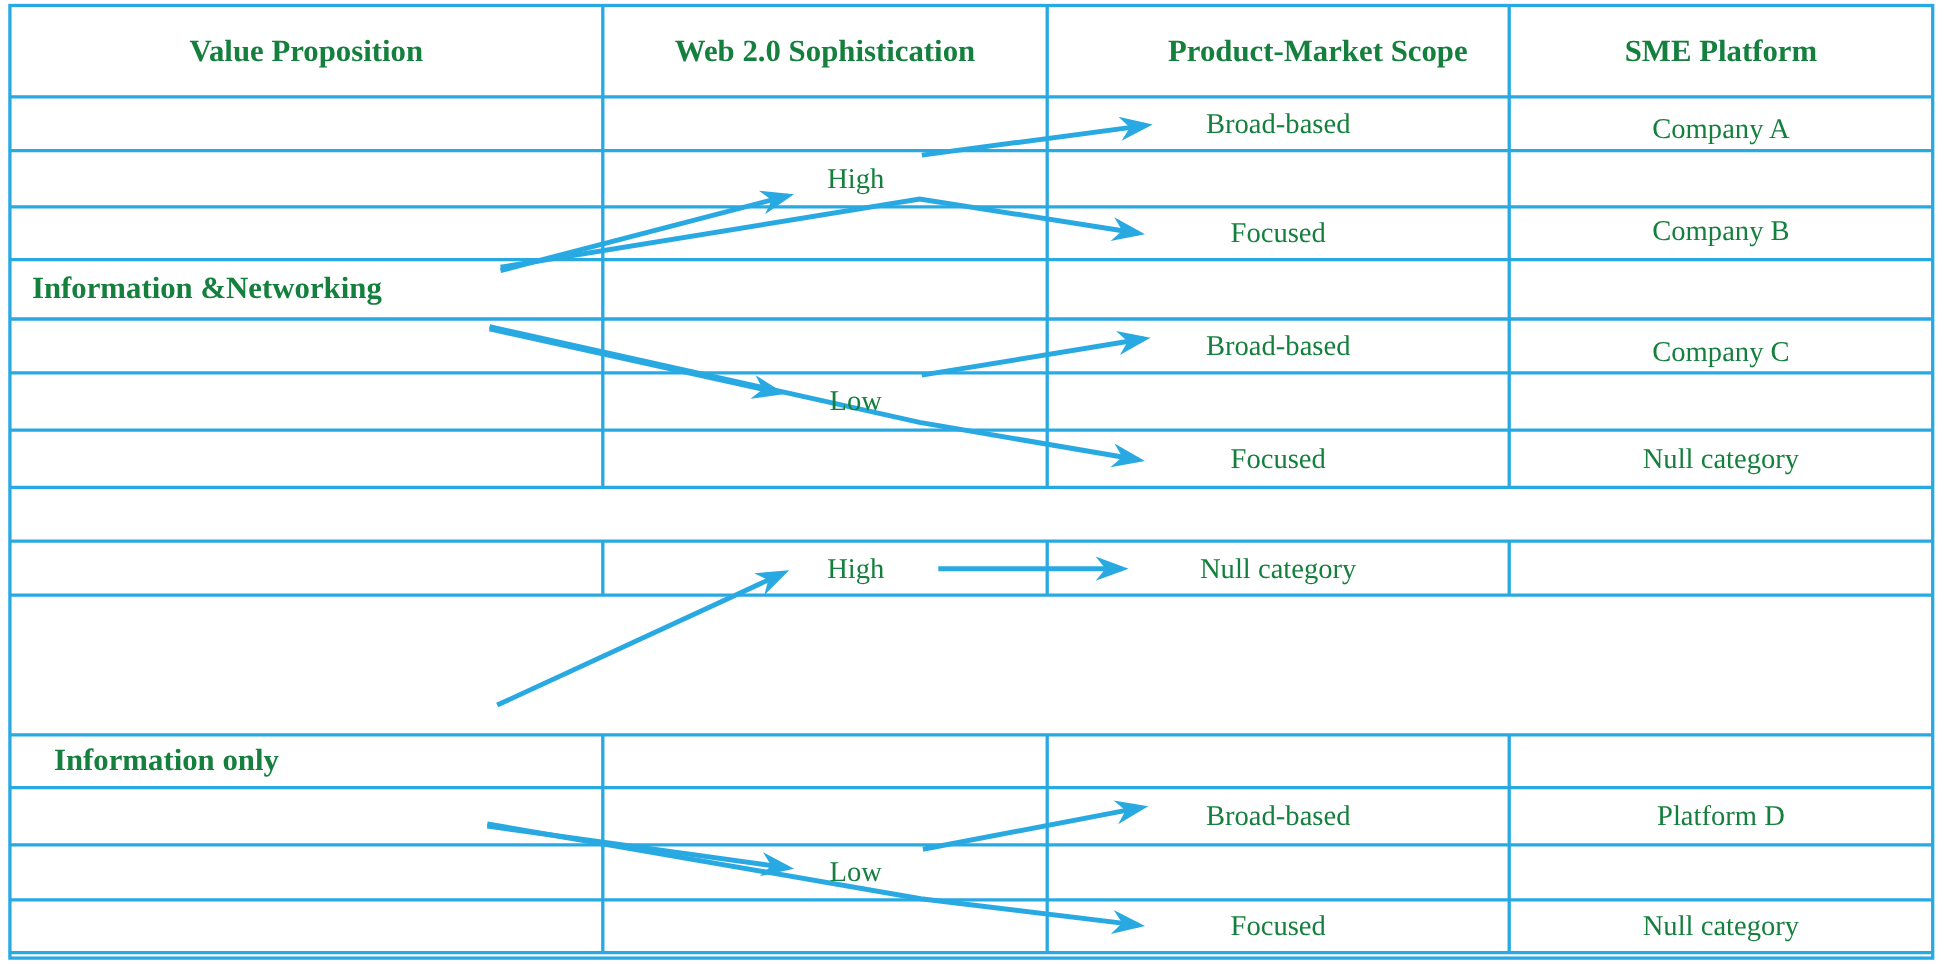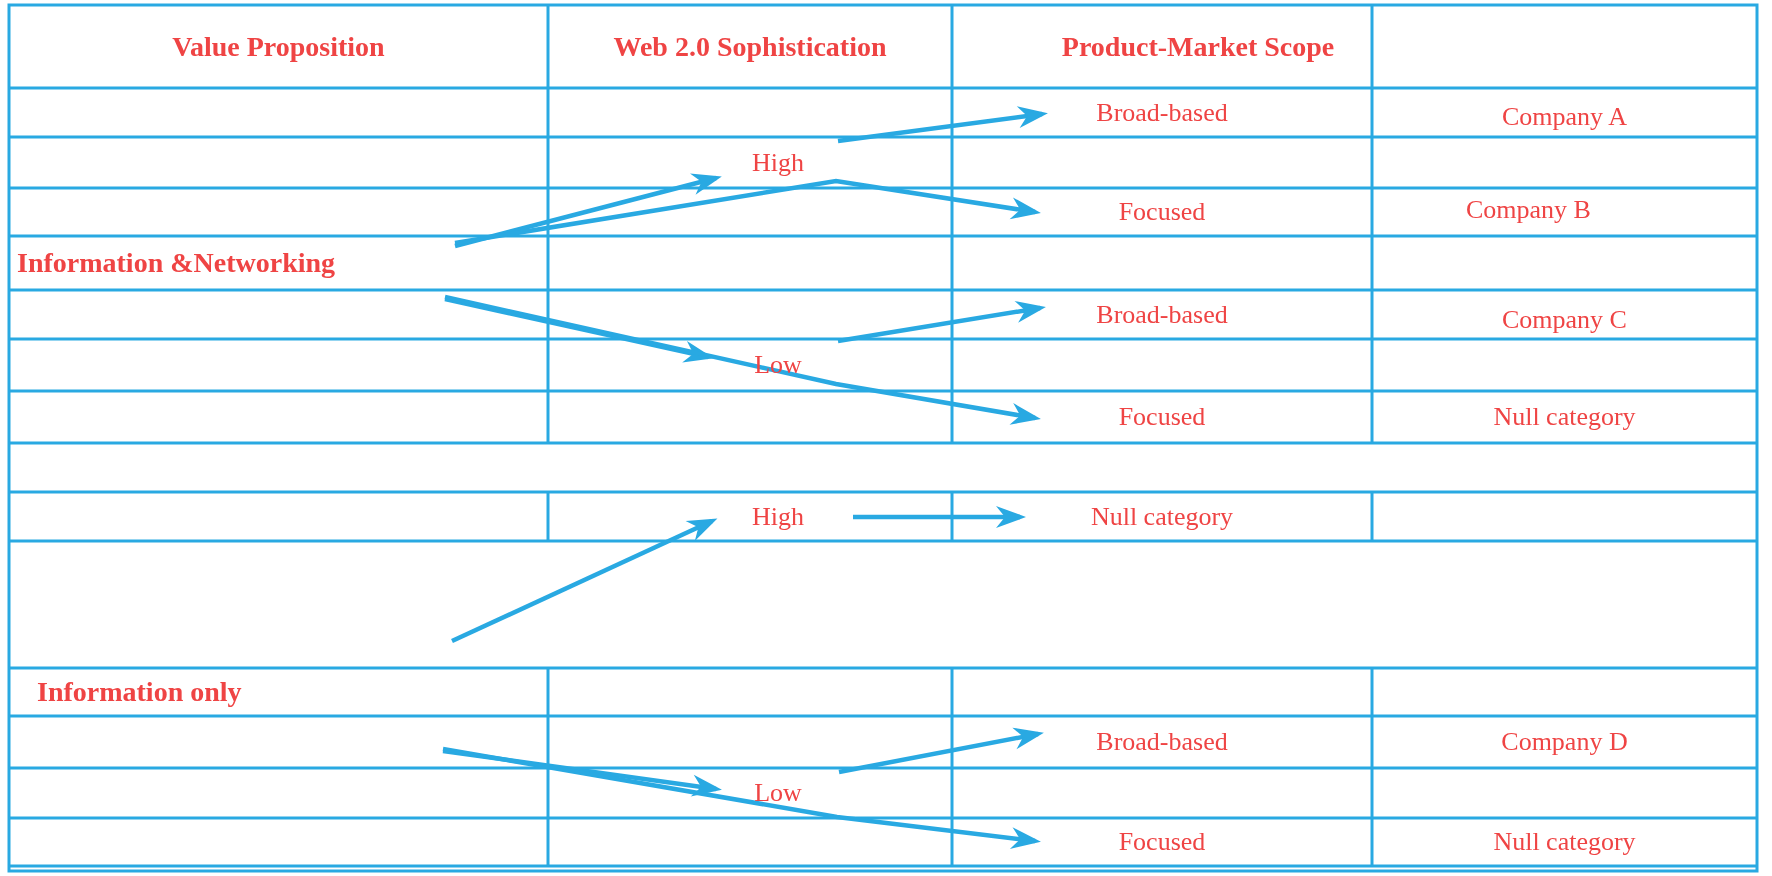--- a/index.html
+++ b/index.html
@@ -9,24 +9,24 @@
     background:#ffffff;
     font-family:"Liberation Serif","DejaVu Serif",serif;
     overflow:hidden;
   }
   #lines{position:absolute;left:0;top:0;width:1772px;height:876px;}
   .grid{stroke:var(--line-color,#29a9e2);stroke-width:3;fill:none;}
   .arrow{stroke:var(--line-color,#29a9e2);stroke-width:4.5;fill:none;}
   .ah{fill:var(--line-color,#29a9e2);}
   .cell{
     position:absolute;display:flex;align-items:center;justify-content:center;
-    color:#ef4444;font-size:26px;white-space:nowrap;
+    color:#15803d;font-size:26px;white-space:nowrap;
   }
   .hdr{font-weight:bold;font-size:28px;}
-  .rowlabel{justify-content:flex-start;padding-left:8px;font-weight:bold;font-size:28px;}
+  .rowlabel{justify-content:flex-start;padding-left:20px;font-weight:bold;font-size:28px;}
   .shift{transform:translateX(28px);}
 </style>
 </head>
 <body>
 
 <div id="canvas">
 
   <svg id="lines" viewBox="0 0 1772 876" xmlns="http://www.w3.org/2000/svg">
     <defs>
       <marker id="ah" markerUnits="userSpaceOnUse" markerWidth="36" markerHeight="28" refX="26" refY="13" orient="auto">
@@ -77,39 +77,40 @@
       <path class="arrow" marker-end="url(#ah)" d="M853,517 L1020,517"></path>
       <path class="arrow" marker-end="url(#ah)" d="M443,751 L716,789"></path>
       <path class="arrow" marker-end="url(#ah)" d="M839,772 L1038,734"></path>
       <path class="arrow" marker-end="url(#ah)" d="M443,749 L837,817 L1035,841"></path>
     </g>
   </svg>
 
   <div class="cell hdr" style="left:9px;top:5px;width:539px;height:83px;">Value Proposition</div>
   <div class="cell hdr" style="left:548px;top:5px;width:404px;height:83px;">Web 2.0 Sophistication</div>
   <div class="cell hdr" style="left:952px;top:5px;width:420px;height:83px;padding-left:36px;">Product-Market Scope</div>
+  <div class="cell hdr" style="left:1372px;top:5px;width:385px;height:83px;">SME Platform</div>
 
   <div class="cell" style="left:952px;top:88px;width:420px;height:49px;">Broad-based</div>
   <div class="cell" style="left:1372px;top:88px;width:385px;height:57px;">Company A</div>
   <div class="cell shift" style="left:548px;top:137px;width:404px;height:51px;">High</div>
   <div class="cell" style="left:952px;top:188px;width:420px;height:48px;">Focused</div>
-  <div class="cell" style="left:1336px;top:188px;width:385px;height:44px;">Company B</div>
+  <div class="cell" style="left:1372px;top:188px;width:385px;height:44px;">Company B</div>
 
   <div class="cell rowlabel" style="left:9px;top:236px;width:539px;height:54px;">Information &amp;Networking</div>
 
   <div class="cell" style="left:952px;top:290px;width:420px;height:49px;">Broad-based</div>
   <div class="cell" style="left:1372px;top:290px;width:385px;height:60px;">Company C</div>
   <div class="cell shift" style="left:548px;top:339px;width:404px;height:52px;">Low</div>
   <div class="cell" style="left:952px;top:391px;width:420px;height:52px;">Focused</div>
   <div class="cell" style="left:1372px;top:391px;width:385px;height:52px;">Null category</div>
 
   <div class="cell shift" style="left:548px;top:492px;width:404px;height:49px;">High</div>
   <div class="cell" style="left:952px;top:492px;width:420px;height:49px;">Null category</div>
 
   <div class="cell rowlabel" style="left:9px;top:668px;width:539px;height:48px;margin-left:20px;">Information only</div>
 
   <div class="cell" style="left:952px;top:716px;width:420px;height:52px;">Broad-based</div>
-  <div class="cell" style="left:1372px;top:716px;width:385px;height:52px;">Company D</div>
+  <div class="cell" style="left:1372px;top:716px;width:385px;height:52px;">Platform D</div>
   <div class="cell shift" style="left:548px;top:768px;width:404px;height:50px;">Low</div>
   <div class="cell" style="left:952px;top:818px;width:420px;height:48px;">Focused</div>
   <div class="cell" style="left:1372px;top:818px;width:385px;height:48px;">Null category</div>
 
 </div>
 
 </body></html>

